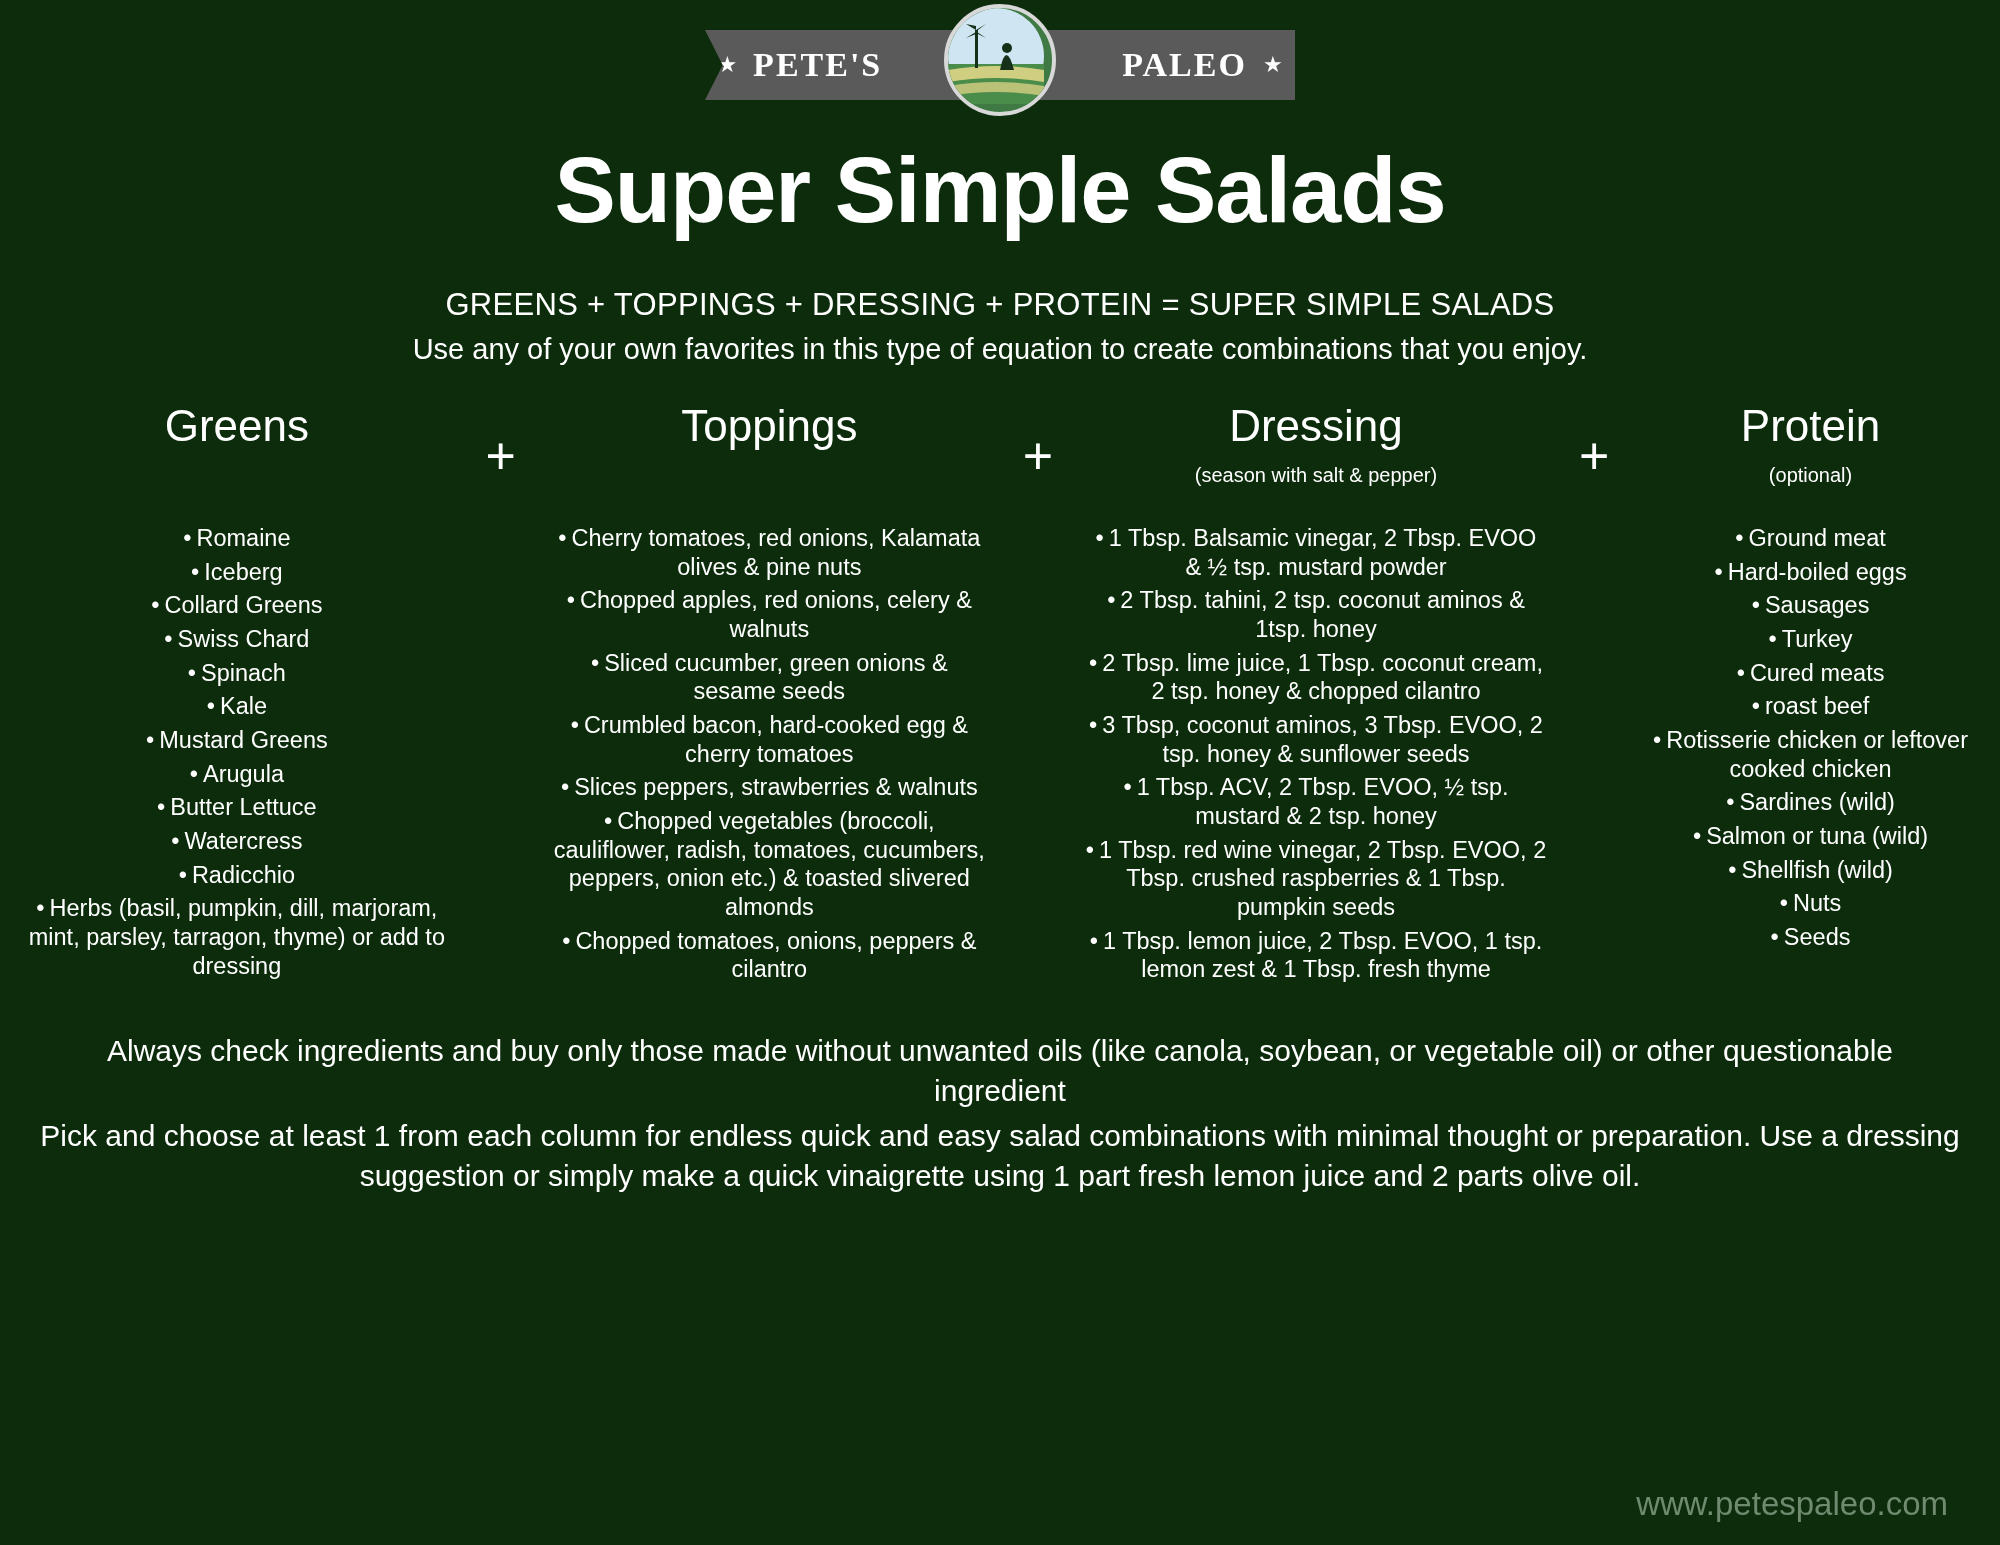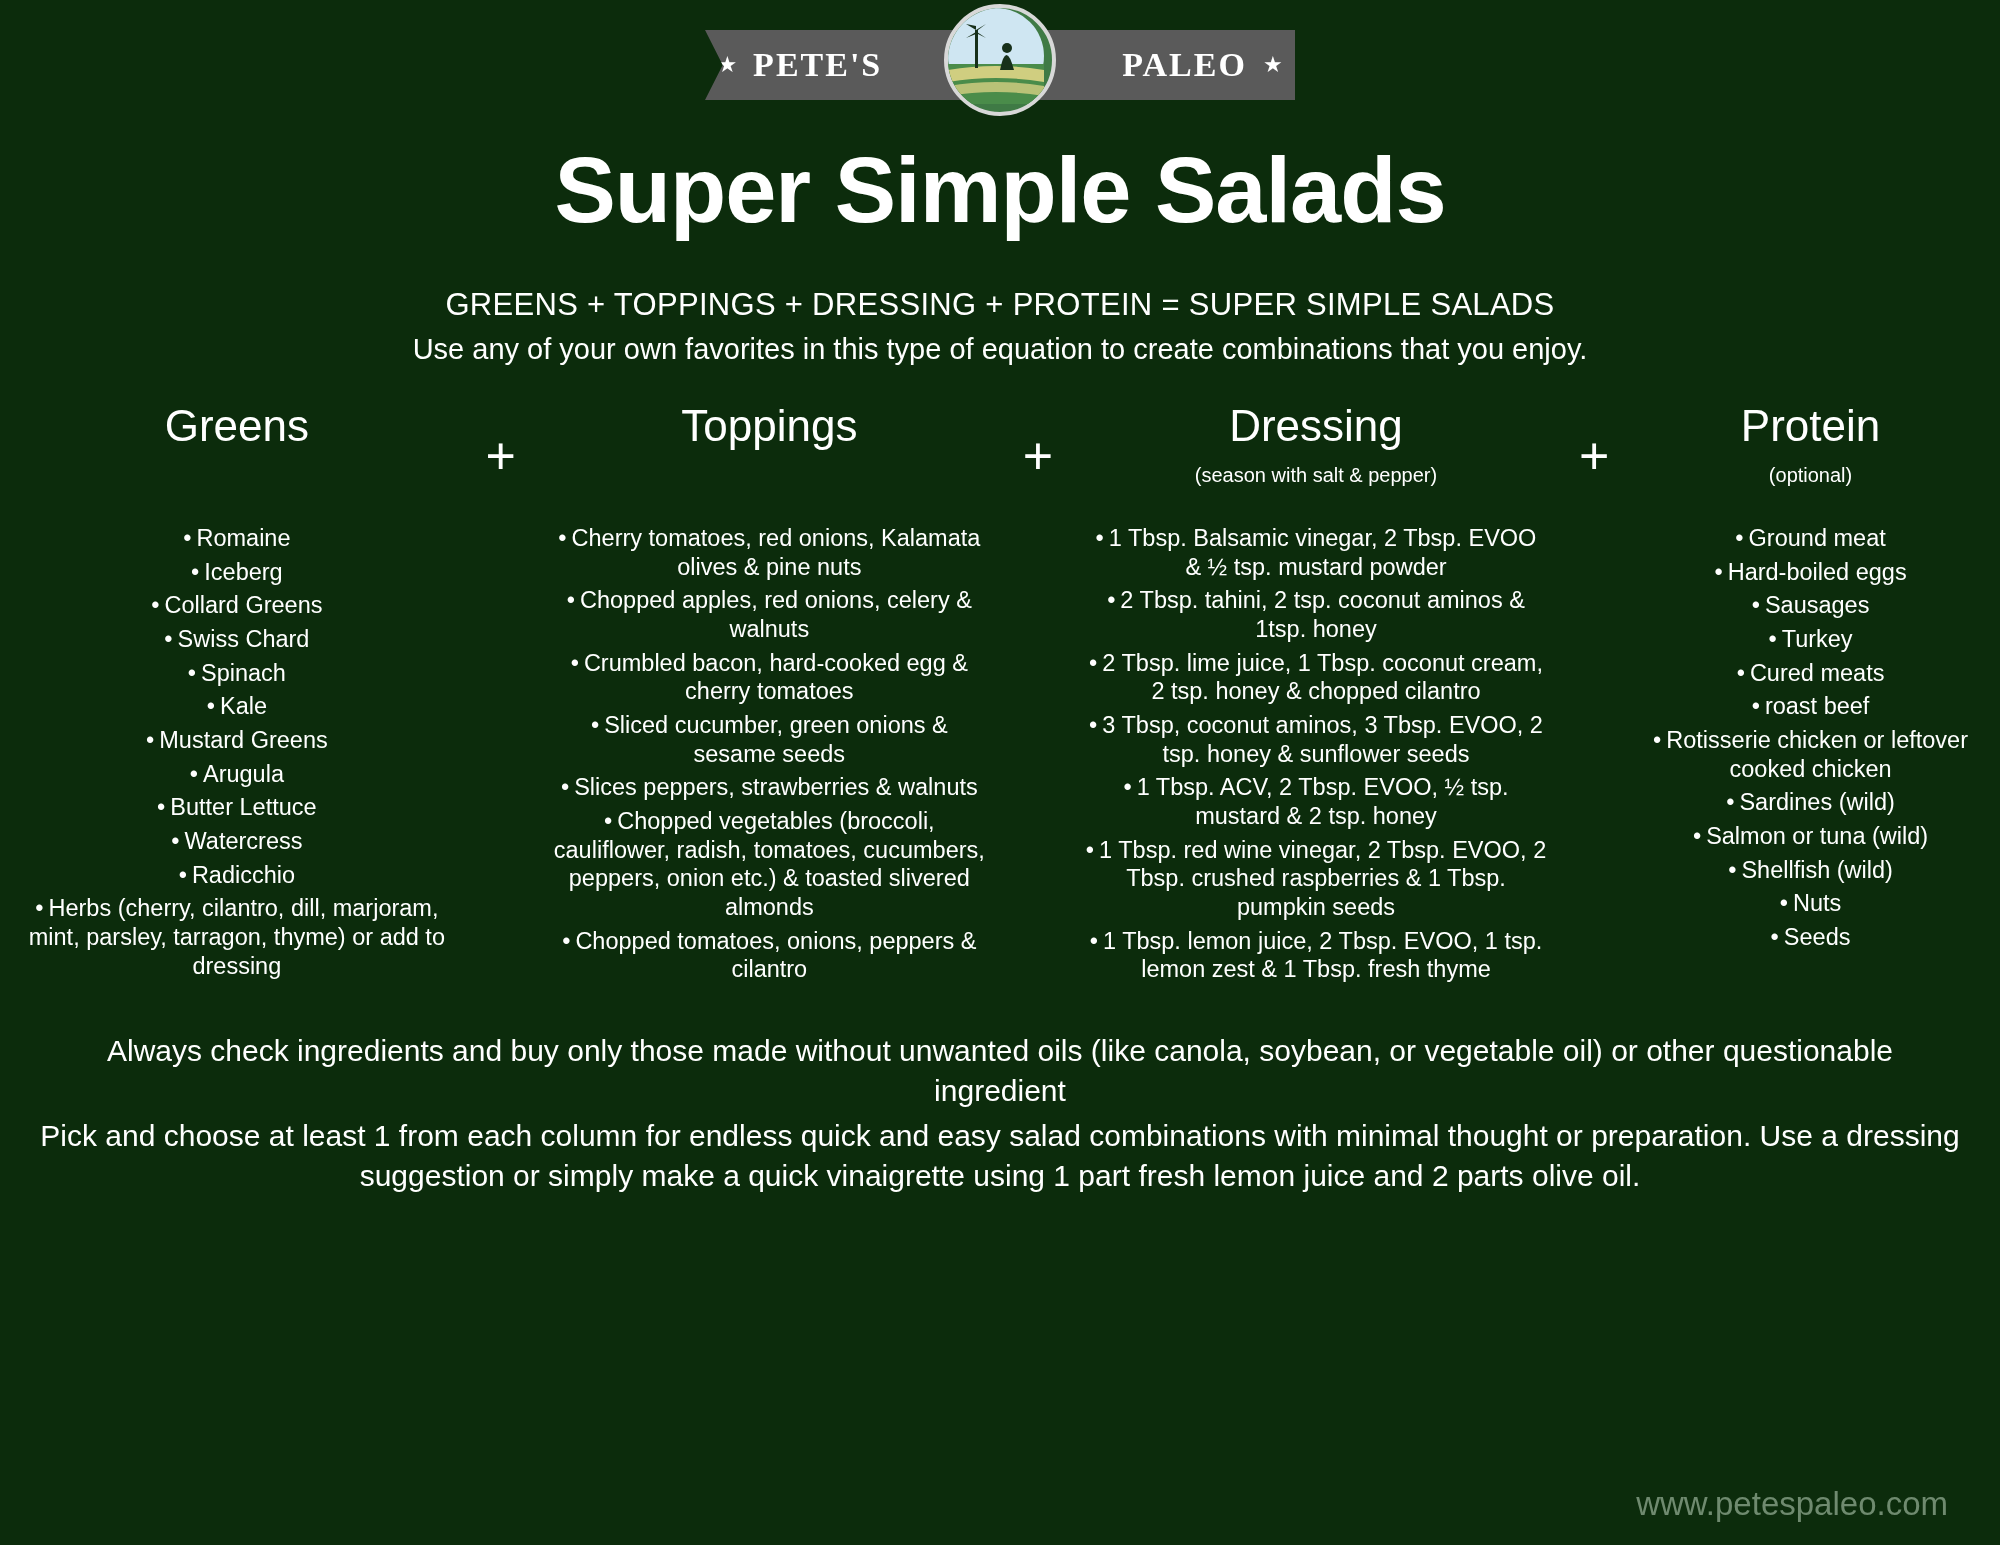--- a/index.html
+++ b/index.html
@@ -207,34 +207,34 @@
         <li><span class="bul">•</span><span>Iceberg</span></li>
         <li><span class="bul">•</span><span>Collard Greens</span></li>
         <li><span class="bul">•</span><span>Swiss Chard</span></li>
         <li><span class="bul">•</span><span>Spinach</span></li>
         <li><span class="bul">•</span><span>Kale</span></li>
         <li><span class="bul">•</span><span>Mustard Greens</span></li>
         <li><span class="bul">•</span><span>Arugula</span></li>
         <li><span class="bul">•</span><span>Butter Lettuce</span></li>
         <li><span class="bul">•</span><span>Watercress</span></li>
         <li><span class="bul">•</span><span>Radicchio</span></li>
-        <li><span class="bul">•</span><span>Herbs (cherry, cilantro, dill, marjoram, mint, parsley, tarragon, thyme) or add to dressing</span></li>
+        <li><span class="bul">•</span><span>Herbs (basil, pumpkin, dill, marjoram, mint, parsley, tarragon, thyme) or add to dressing</span></li>
       </ul>
     </div>
 
     <div class="plus">+</div>
 
     <div class="col col-toppings">
       <div class="col-head">Toppings</div>
       <div class="col-note"></div>
       <ul class="items">
         <li><span class="bul">•</span><span>Cherry tomatoes, red onions, Kalamata olives &amp; pine nuts</span></li>
         <li><span class="bul">•</span><span>Chopped apples, red onions, celery &amp; walnuts</span></li>
+        <li><span class="bul">•</span><span>Sliced cucumber, green onions &amp; sesame seeds</span></li>
         <li><span class="bul">•</span><span>Crumbled bacon, hard-cooked egg &amp; cherry tomatoes</span></li>
-        <li><span class="bul">•</span><span>Sliced cucumber, green onions &amp; sesame seeds</span></li>
         <li><span class="bul">•</span><span>Slices peppers, strawberries &amp; walnuts</span></li>
         <li><span class="bul">•</span><span>Chopped vegetables (broccoli, cauliflower, radish, tomatoes, cucumbers, peppers, onion etc.) &amp; toasted slivered almonds</span></li>
         <li><span class="bul">•</span><span>Chopped tomatoes, onions, peppers &amp; cilantro</span></li>
       </ul>
     </div>
 
     <div class="plus">+</div>
 
     <div class="col col-dressing">
       <div class="col-head">Dressing</div>

